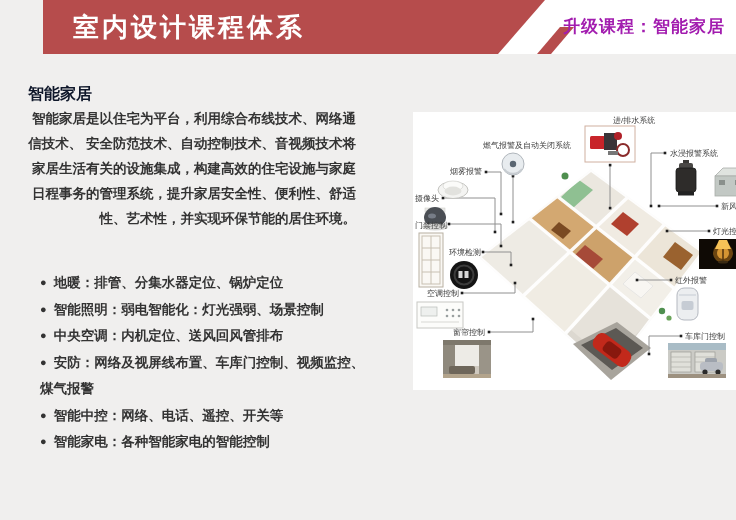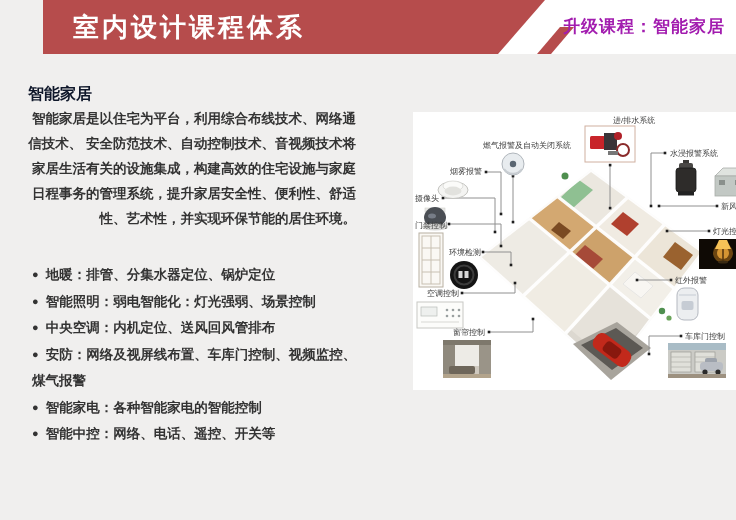--- a/index.html
+++ b/index.html
@@ -16,21 +16,21 @@
     clip-path:polygon(517px 27px,531px 27px,508px 54px,494px 54px);}
   .header-title{position:absolute;left:30px;top:0;height:54px;line-height:54px;
     color:#ffffff;font-size:26px;font-weight:bold;letter-spacing:3px;}
   .header-sub{position:absolute;left:520px;top:0;height:64px;line-height:54px;
     color:#a21caf;font-size:17px;font-weight:bold;letter-spacing:1px;}
   .logo{position:absolute;right:8px;top:3px;width:40px;height:49px;}
   
   .heading{position:absolute;left:28px;top:84px;font-size:16px;font-weight:bold;color:#0f172a;}
   .para{position:absolute;left:28px;top:106px;width:328px;font-size:13.5px;line-height:25px;
     color:#333333;font-weight:600;text-align:right;}
-  .bullets{position:absolute;left:28px;top:258px;width:334px;list-style:none;margin:4px;padding:0;}
+  .bullets{position:absolute;left:28px;top:258px;width:334px;list-style:none;margin:12px;padding:0;}
   .bullets li{font-size:13.5px;line-height:26.5px;color:#333333;font-weight:600;}
   .bullets .dot{font-size:11px;margin-right:7px;position:relative;top:-1px;}
   
   .panel{position:absolute;left:368px;top:112px;width:350px;height:278px;background:#ffffff;margin-left:45px;}
   .panel svg{display:block;}
   .co-label{font-size:8px;fill:#3c3c3c;}
   .co-line{stroke:#909090;stroke-width:1;fill:none;}
 </style>
 </head>
 <body>
@@ -46,22 +46,22 @@
   </svg>
 </div>
 
 <div class="heading">智能家居</div>
 <div class="para">智能家居是以住宅为平台，利用综合布线技术、网络通信技术、 安全防范技术、自动控制技术、音视频技术将家居生活有关的设施集成，构建高效的住宅设施与家庭日程事务的管理系统，提升家居安全性、便利性、舒适性、艺术性，并实现环保节能的居住环境。</div>
 <ul class="bullets">
   <li><span class="dot">●</span><span>地暖：排管、分集水器定位、锅炉定位</span></li>
   <li><span class="dot">●</span><span>智能照明：弱电智能化：灯光强弱、场景控制</span></li>
   <li><span class="dot">●</span><span>中央空调：内机定位、送风回风管排布</span></li>
   <li><span class="dot">●</span><span>安防：网络及视屏线布置、车库门控制、视频监控、煤气报警</span></li>
+  <li><span class="dot">●</span><span>智能中控：网络、电话、遥控、开关等</span></li>
   <li><span class="dot">●</span><span>智能家电：各种智能家电的智能控制</span></li>
-  <li><span class="dot">●</span><span>智能中控：网络、电话、遥控、开关等</span></li>
 </ul>
 
 <div class="panel">
 <svg width="350" height="278" viewBox="0 0 350 278">
 
   <g>
     <polygon points="66,145 178,58 290,140 196,262" fill="#dcd8d0" stroke="#c0bcb4" stroke-width="1"></polygon>
     <polygon points="80,144 178,68 276,140 194,248" fill="#f1ede5"></polygon>
 
     <polygon points="178,58 215,85 183,115 144,84" fill="#ebe7df"></polygon>

